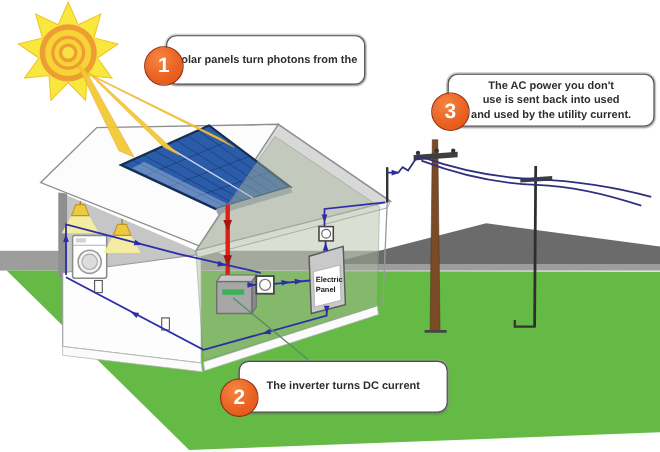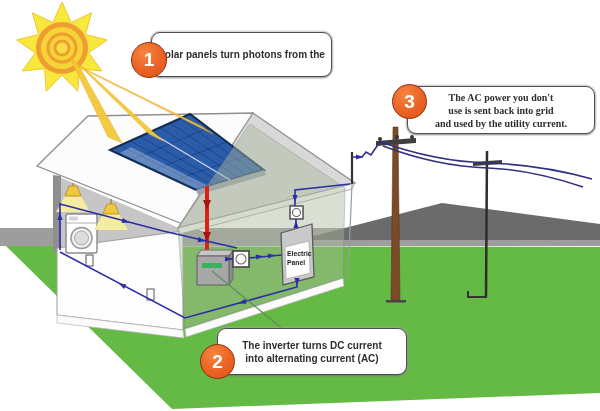--- a/index.html
+++ b/index.html
@@ -175,25 +175,24 @@
   </g>
 
   <line x1="212" y1="271" x2="291" y2="336" stroke="#5d8a5d" stroke-width="1.2"></line>
 </svg>
 
 <div class="callout" style="left:151px;top:32px;width:181px;height:45px;">
   <div>Solar panels turn photons from the</div>
 </div>
 <div class="co-num" style="left:131px;top:42px;width:36px;height:36px;">1</div>
 
-<div class="callout" style="left:407px;top:86px;width:188px;height:48px;font-family:Liberation Serif, serif;">
+<div class="callout" style="left:407px;top:67px;width:188px;height:48px;">
   <div>The AC power you don't</div>
-  <div>use is sent back into grid</div>
+  <div>use is sent back into used</div>
   <div>and used by the utility current.</div>
 </div>
 <div class="co-num" style="left:392px;top:84px;width:35px;height:35px;">3</div>
 
 <div class="callout" style="left:217px;top:328px;width:190px;height:47px;">
   <div>The inverter turns DC current</div>
-  <div>into alternating current (AC)</div>
 </div>
 <div class="co-num" style="left:200px;top:344px;width:35px;height:35px;">2</div>
 </div>
 
 </body></html>

